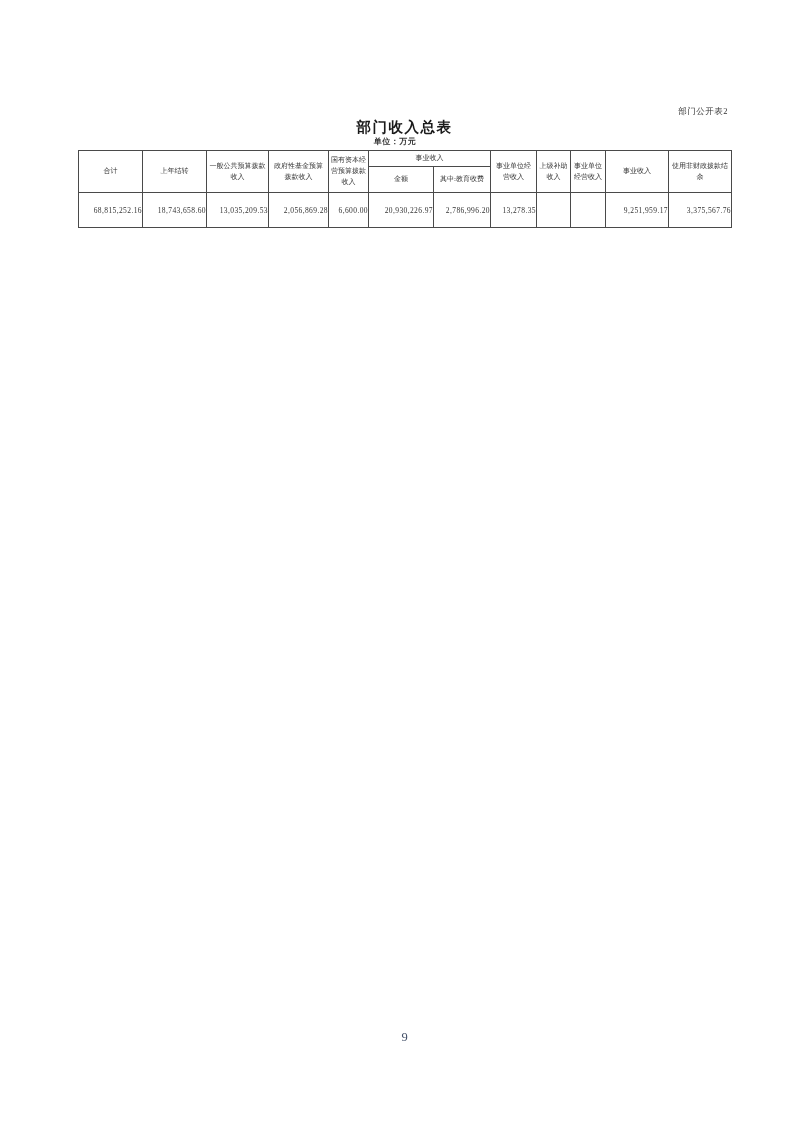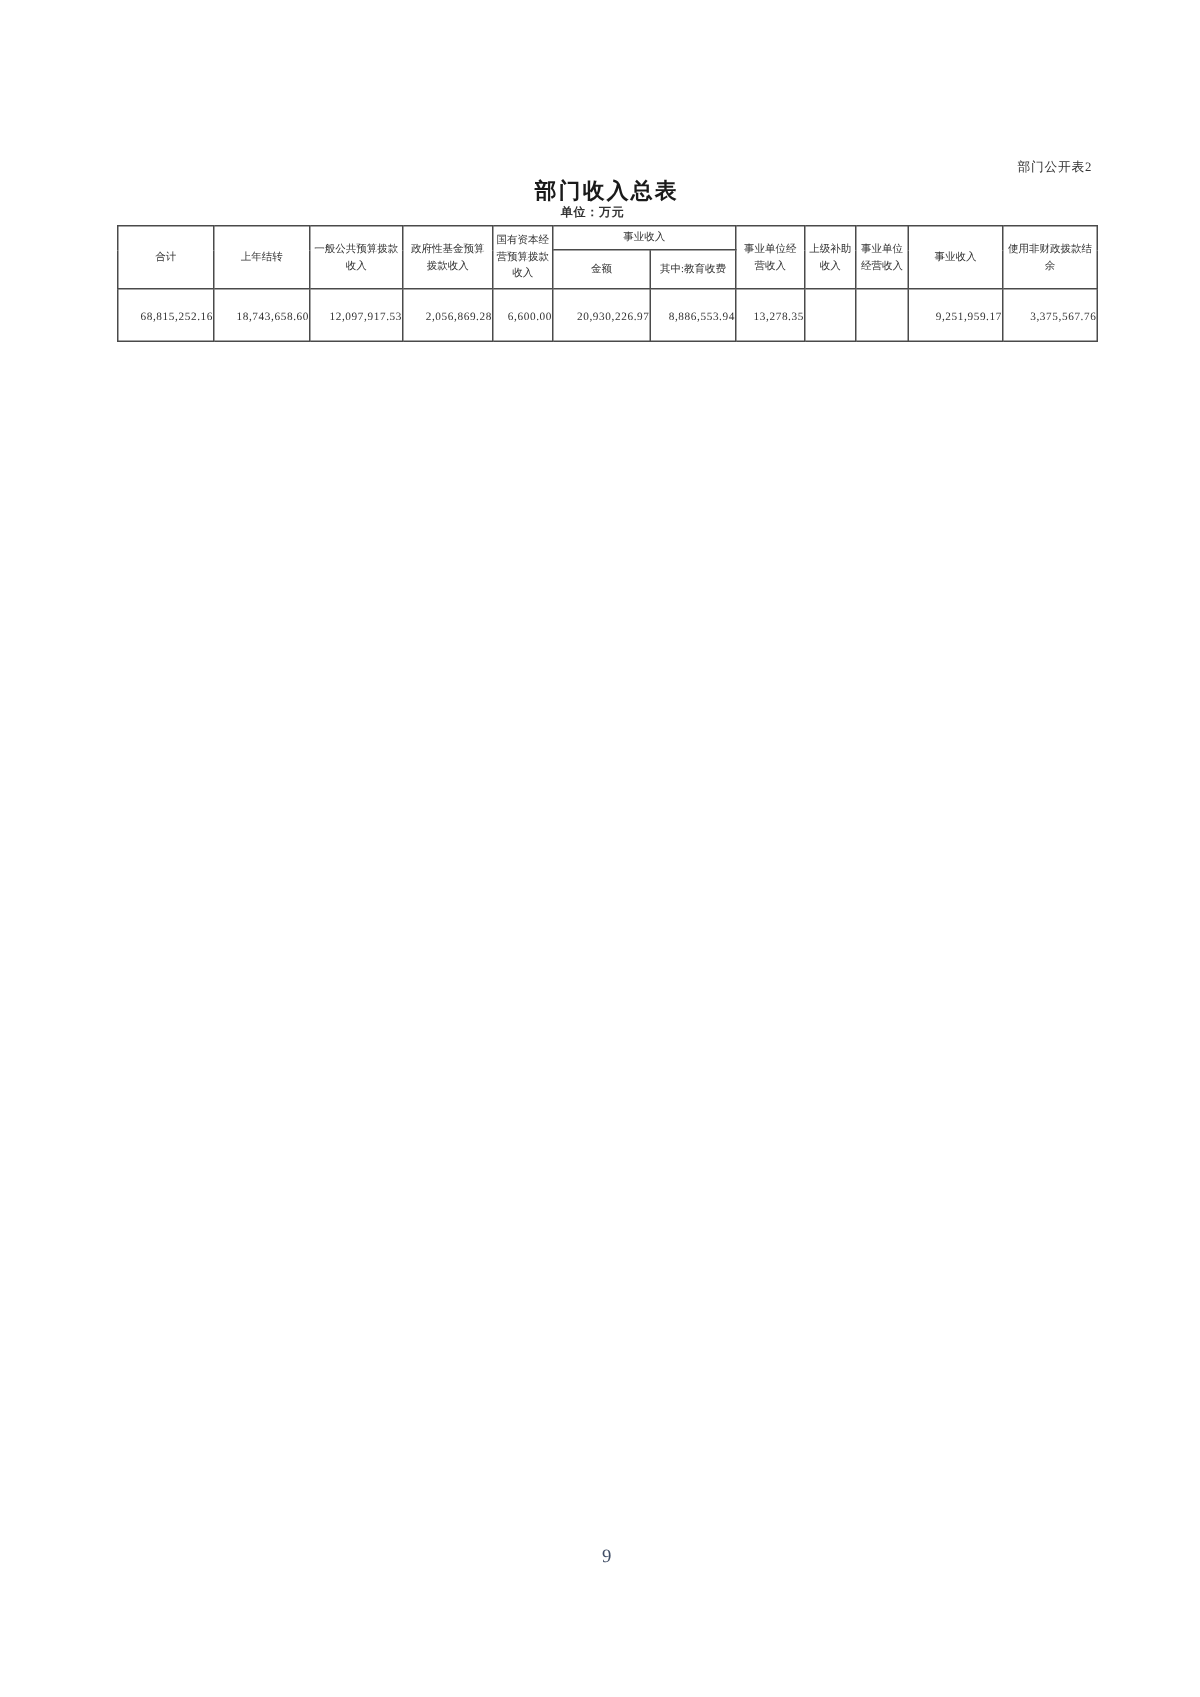--- a/index.html
+++ b/index.html
@@ -134,25 +134,25 @@
       </tr>
       <tr class="sub-row">
         <th>金额</th>
         <th>其中:教育收费</th>
       </tr>
     </thead>
     <tbody>
       <tr class="data-row">
         <td class="num">68,815,252.16</td>
         <td class="num">18,743,658.60</td>
-        <td class="num">12,097,917.53</td>
+        <td class="num">13,035,209.53</td>
         <td class="num">2,056,869.28</td>
         <td class="num">6,600.00</td>
         <td class="num">20,930,226.97</td>
-        <td class="num">8,886,553.94</td>
+        <td class="num">2,786,996.20</td>
         <td class="num">13,278.35</td>
         <td class="num"></td>
         <td class="num"></td>
         <td class="num">9,251,959.17</td>
         <td class="num">3,375,567.76</td>
       </tr>
     </tbody>
   </table>
 
   <div class="page-number">9</div>

